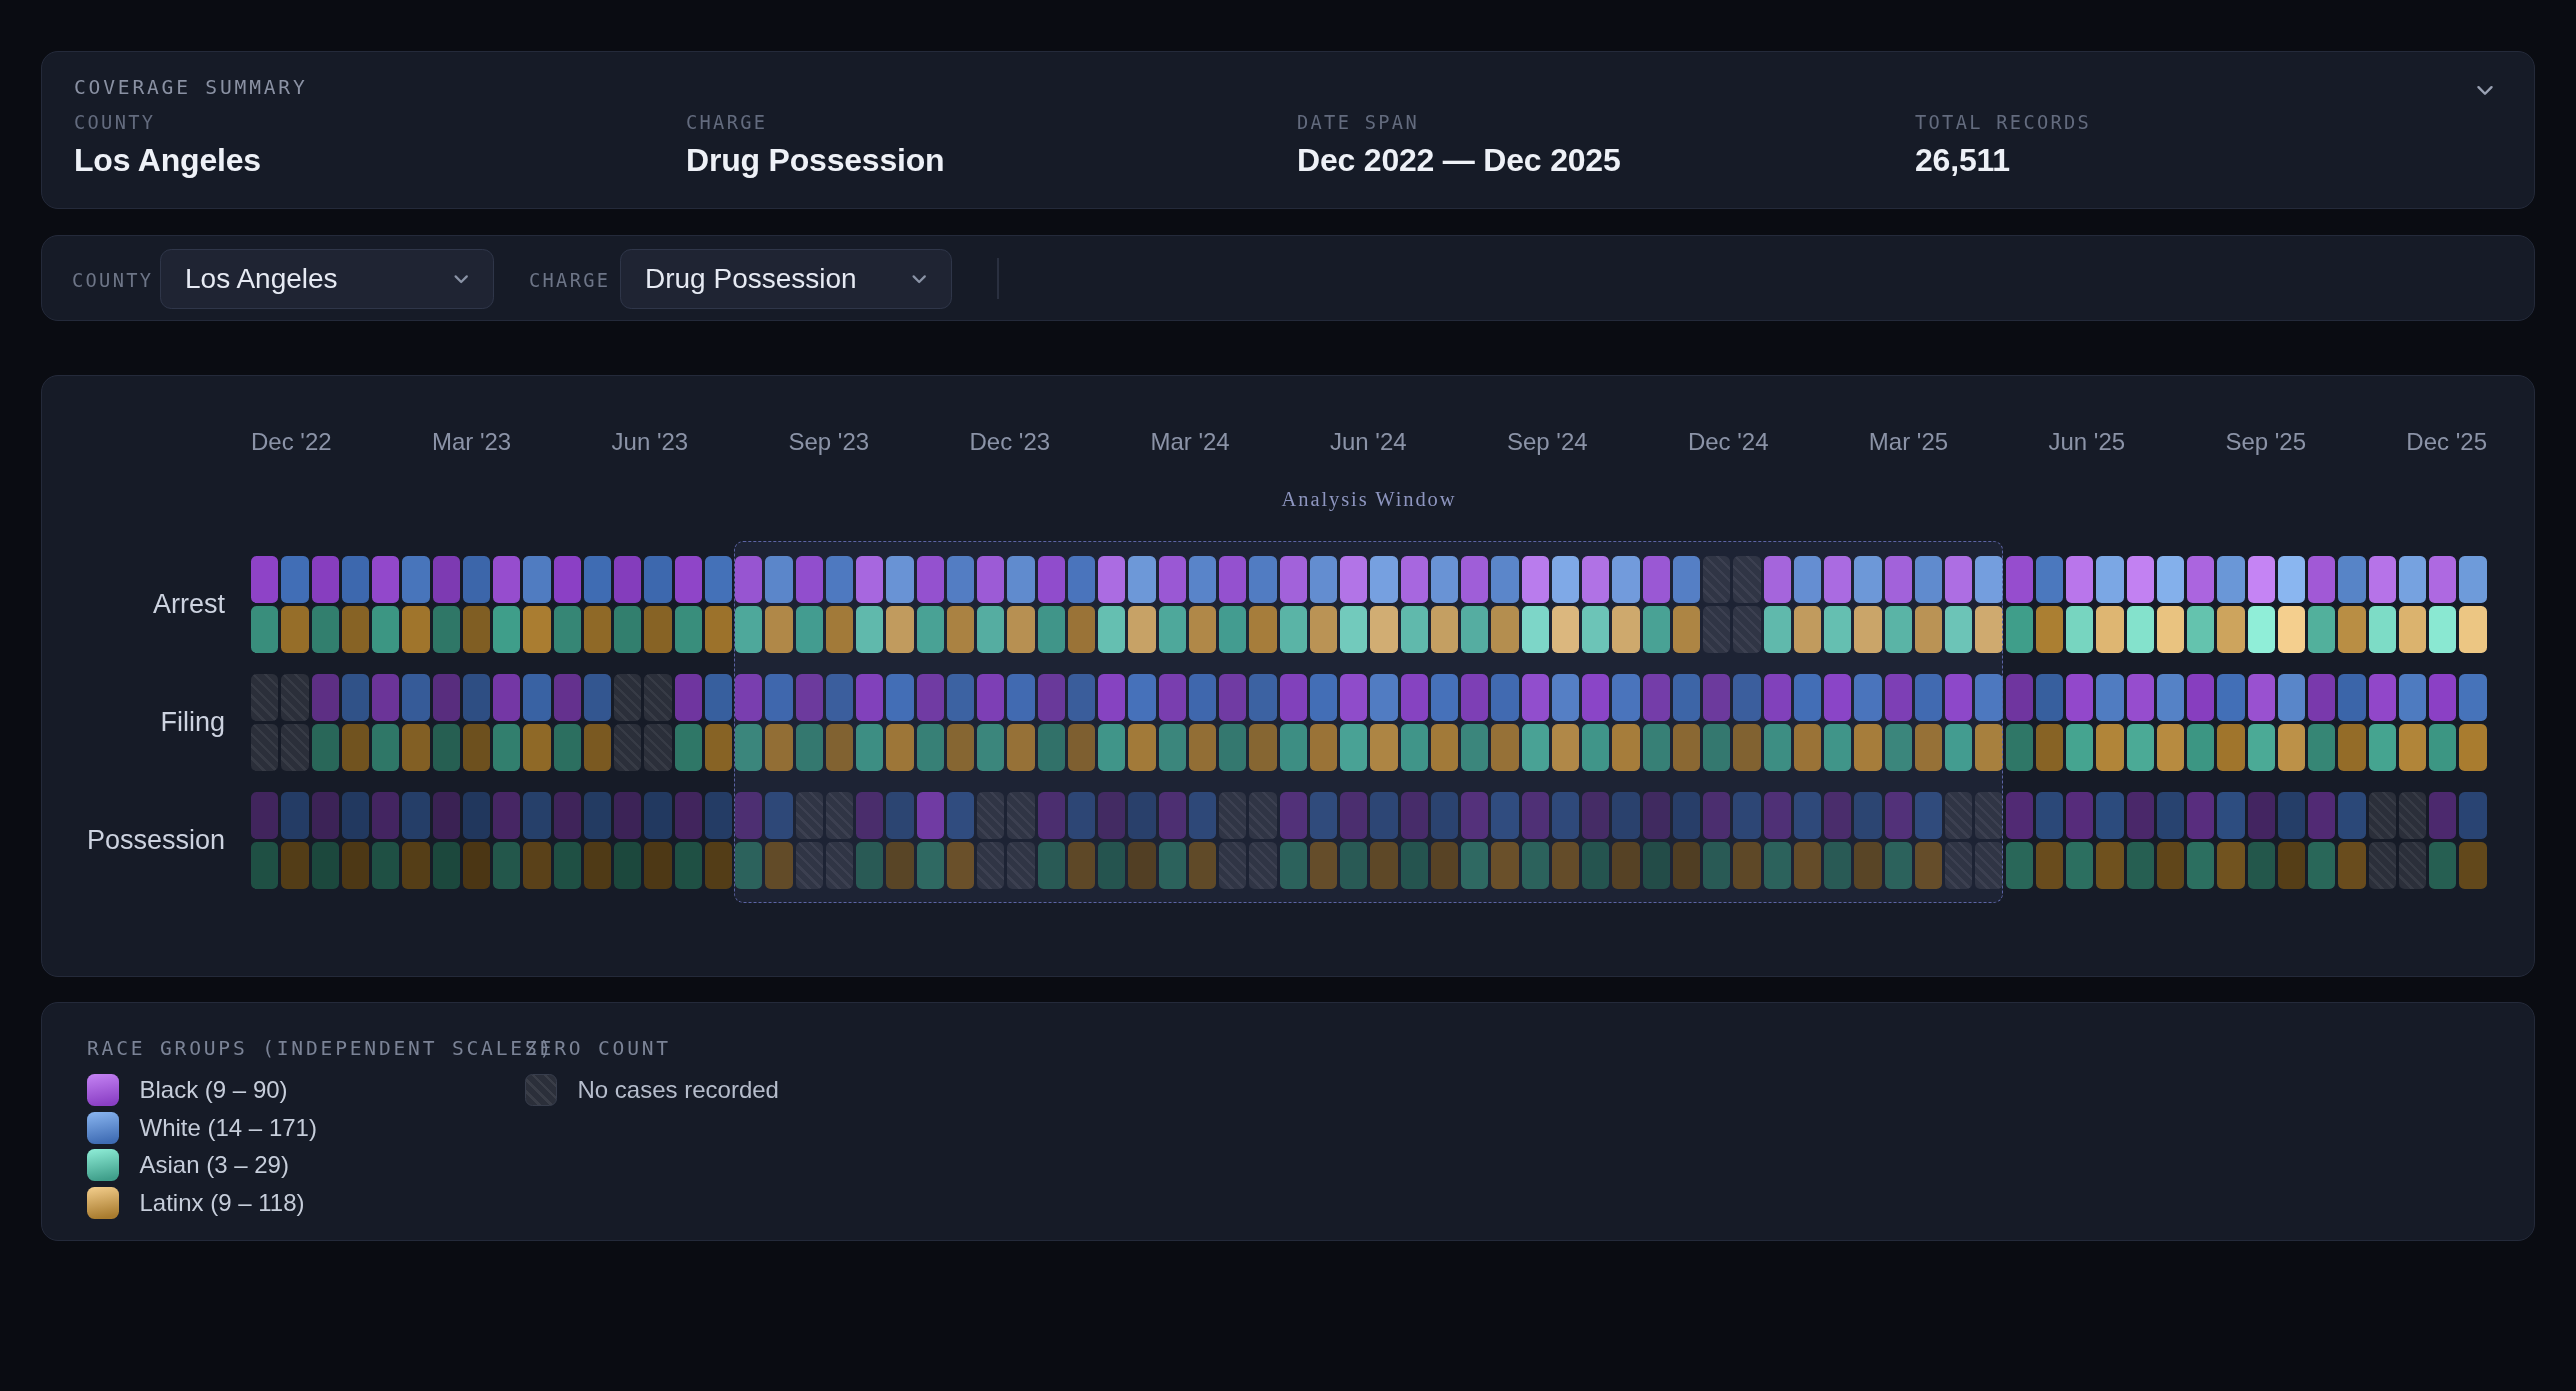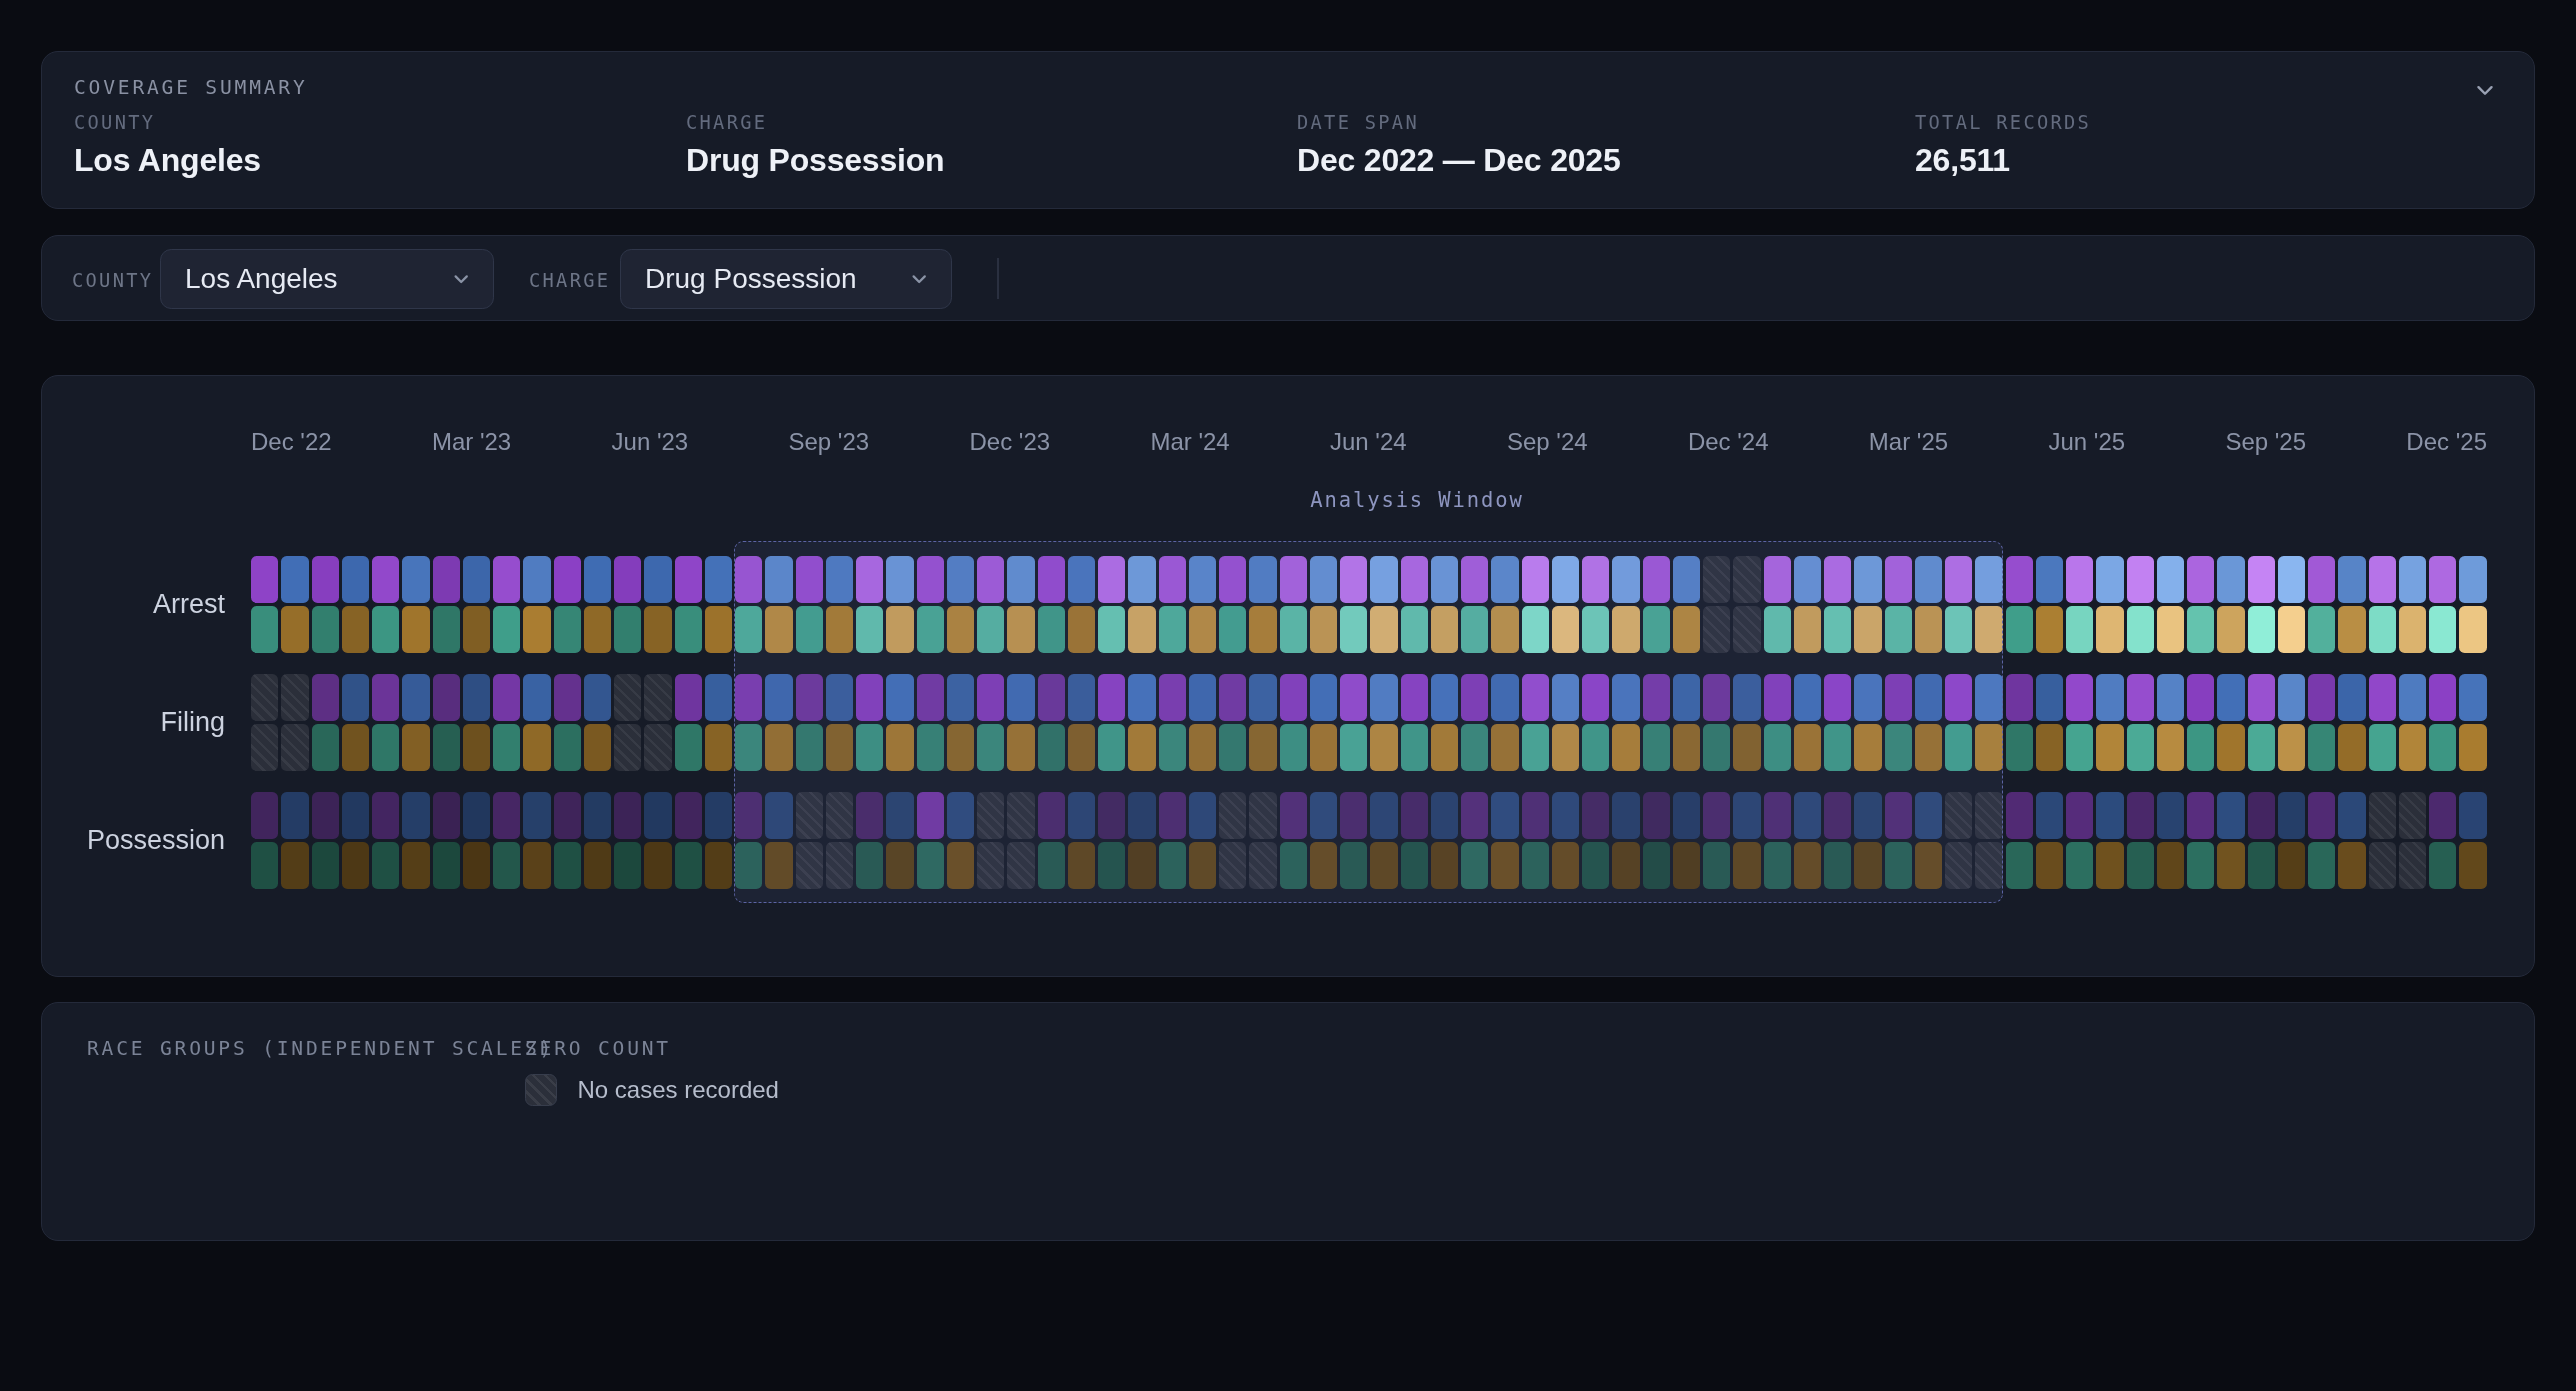--- a/index.html
+++ b/index.html
@@ -148,21 +148,21 @@
         <div class="axis-slot"></div>
         <div class="axis-slot"></div>
         <div class="axis-slot">Jun '25</div>
         <div class="axis-slot"></div>
         <div class="axis-slot"></div>
         <div class="axis-slot">Sep '25</div>
         <div class="axis-slot"></div>
         <div class="axis-slot"></div>
         <div class="axis-slot">Dec '25</div>
       </div>
-    <div id="aw-label" style="left: 1375px;">Analysis Window</div>
+    <div id="aw-label" style="left: 1327px; font-family: Liberation Serif, serif;">Analysis Window</div>
     <div id="stage-labels">
         <div class="stage-label" style="top: 213px;">Arrest</div>
         <div class="stage-label" style="top: 331px;">Filing</div>
         <div class="stage-label" style="top: 449px;">Possession</div>
       </div>
     <div id="rows-host">
         <div class="stage-group" style="top: 180px;">
           <div class="hm-row">
             <div class="hm-cell" style="background: rgb(142, 67, 199);"></div>
             <div class="hm-cell" style="background: rgb(65, 110, 182);"></div>
@@ -624,20 +624,38 @@
             <div class="hm-cell" style="background: rgb(98, 72, 27);"></div>
           </div>
         </div>
       </div>
     <div id="aw-overlay" style="left: 692px; width: 1269px; top: 165px; height: 362px; background: rgba(125, 135, 225, 0.07); border: 1.9px dashed rgb(92, 100, 164);"></div>
   </div>
 
   <div class="card" id="legend-card">
     <div class="mono-label" id="legend-races-title">RACE GROUPS (INDEPENDENT SCALES)</div>
     <div class="mono-label" id="legend-zero-title">ZERO COUNT</div>
+    <div id="legend-items">
+        <div class="lg-item">
+          <div class="lg-swatch" style="background: linear-gradient(170deg, rgb(197, 132, 244) 0%, rgb(138, 63, 196) 90%);"></div>
+          <div class="lg-text">Black (9 – 90)</div>
+        </div>
+        <div class="lg-item">
+          <div class="lg-swatch" style="background: linear-gradient(170deg, rgb(138, 182, 240) 0%, rgb(63, 108, 180) 90%);"></div>
+          <div class="lg-text">White (14 – 171)</div>
+        </div>
+        <div class="lg-item">
+          <div class="lg-swatch" style="background: linear-gradient(170deg, rgb(144, 238, 216) 0%, rgb(63, 158, 138) 90%);"></div>
+          <div class="lg-text">Asian (3 – 29)</div>
+        </div>
+        <div class="lg-item">
+          <div class="lg-swatch" style="background: linear-gradient(170deg, rgb(244, 207, 142) 0%, rgb(168, 123, 46) 90%);"></div>
+          <div class="lg-text">Latinx (9 – 118)</div>
+        </div>
+      </div>
     <div id="zero-item">
       <div id="zero-swatch"></div>
       <div id="zero-text">No cases recorded</div>
     </div>
   </div>
 
 </div>
 
 
 </body></html>

